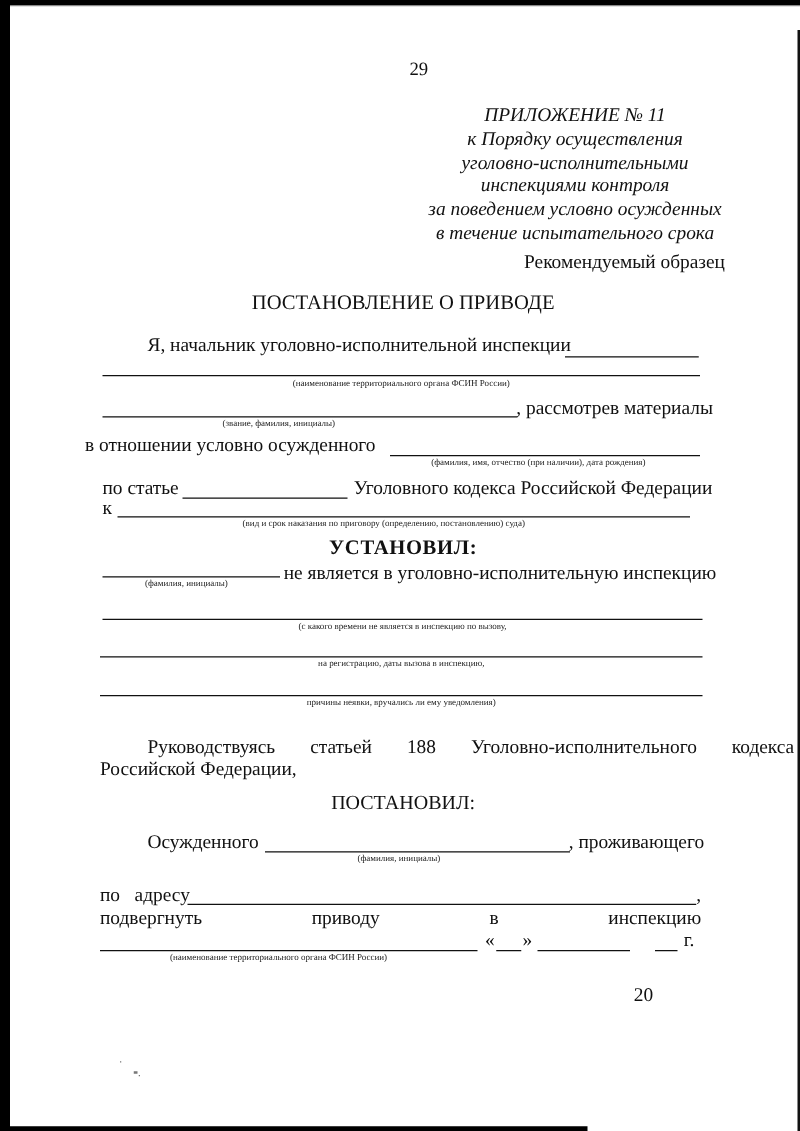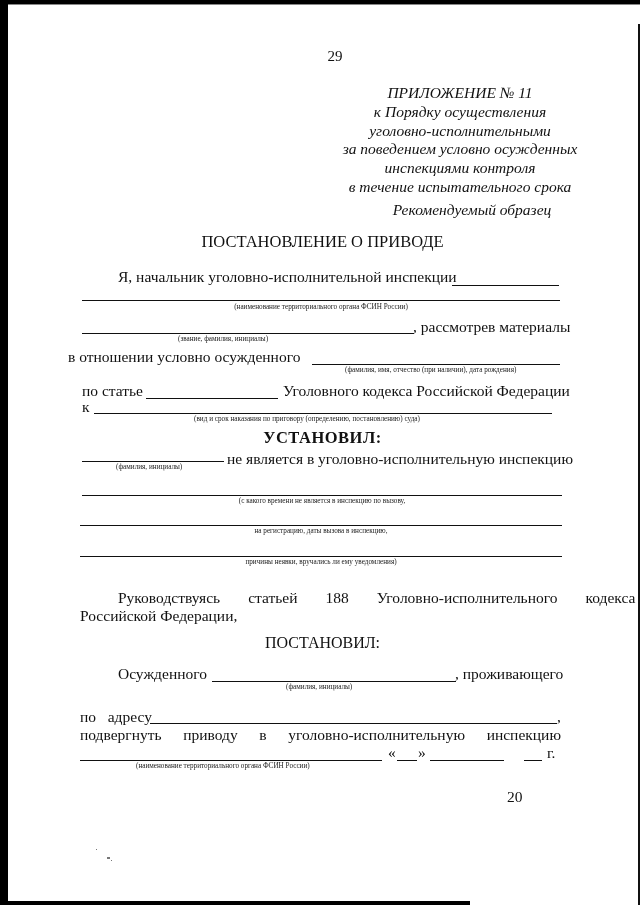--- a/index.html
+++ b/index.html
@@ -14,42 +14,42 @@
   .scan-edge-top { position: absolute; left: 0; top: 0; width: 640px; height: 4px; background: #000; }
   .scan-edge-top2 { position: absolute; left: 8px; top: 4px; width: 632px; height: 1px; background: #888; }
   .scan-edge-bottom { position: absolute; left: 0; top: 901px; width: 470px; height: 4px; background: #000; }
   .abs { position: absolute; white-space: nowrap; }
   .t15 { font-size: 15.5px; }
   .cap { font-size: 7.2px; color: #222; }
   .line { position: absolute; height: 1px; background: #111; }
   .center { text-align: center; }
   .page-num { left: 0; width: 670px; top: 48px; font-size: 15px; }
   .header-block { left: 330px; width: 260px; top: 84px; font-size: 15.5px; line-height: 18.8px; text-align: center; font-style: italic; }
-  .sample { left: 342px; width: 260px; top: 201px; font-size: 15.5px; text-align: center; font-style: italic; }
+  .sample { left: 320px; width: 260px; top: 201px; font-size: 15.5px; text-align: right; }
   .title { left: 70px; width: 505px; top: 232px; font-size: 16.5px; text-align: center; }
   .bold { font-weight: bold; }
   .speck { position: absolute; background: #777; }
 </style>
 </head>
 <body>
 
 <div class="scan-edge-left"></div>
 <div class="scan-edge-top"></div>
 <div class="scan-edge-top2"></div>
 <div class="scan-edge-right"></div>
 <div class="scan-edge-bottom"></div>
 
 <div class="abs page-num center">29</div>
 
 <div class="abs header-block">
   <div>ПРИЛОЖЕНИЕ № 11</div>
   <div>к Порядку осуществления</div>
   <div>уголовно-исполнительными</div>
+  <div>инспекциями контроля</div>
   <div>за поведением условно осужденных</div>
-  <div>инспекциями контроля</div>
   <div>в течение испытательного срока</div>
 </div>
 <div class="abs sample">Рекомендуемый образец</div>
 
 <div class="abs title">ПОСТАНОВЛЕНИЕ О ПРИВОДЕ</div>
 
 <div class="abs t15" style="left:118px; top:268px;">Я, начальник уголовно-исполнительной инспекции</div>
 <div class="line" style="left:452px; top:285px; width:107px;"></div>
 
 <div class="line" style="left:82px; top:300px; width:478px;"></div>
@@ -104,21 +104,20 @@
 <div class="abs t15" style="left:80px; top:708px;">
   <span>по</span>&nbsp;&nbsp;&nbsp;<span>адресу</span>
 </div>
 <div class="line" style="left:150px; top:723px; width:407px;"></div>
 <div class="abs t15" style="left:557px; top:708px;">,</div>
 
 <div class="abs t15" style="left:80px; top:726px; width:481px; display:flex; justify-content:space-between;">
   <span>подвергнуть</span>
   <span>приводу</span>
   <span>в</span>
-  <span>уголовно-исполнительную</span>
   <span>инспекцию</span>
 </div>
 
 <div class="line" style="left:80px; top:760px; width:302px;"></div>
 <div class="abs cap" style="left:136px; top:762px;">(наименование территориального органа ФСИН России)</div>
 <div class="abs t15" style="left:388px; top:744px;">«</div>
 <div class="line" style="left:397px; top:760px; width:20px;"></div>
 <div class="abs t15" style="left:418px; top:744px;">»</div>
 <div class="line" style="left:430px; top:760px; width:74px;"></div>
 <div class="abs t15" style="left:507px; top:788px;">20</div>

